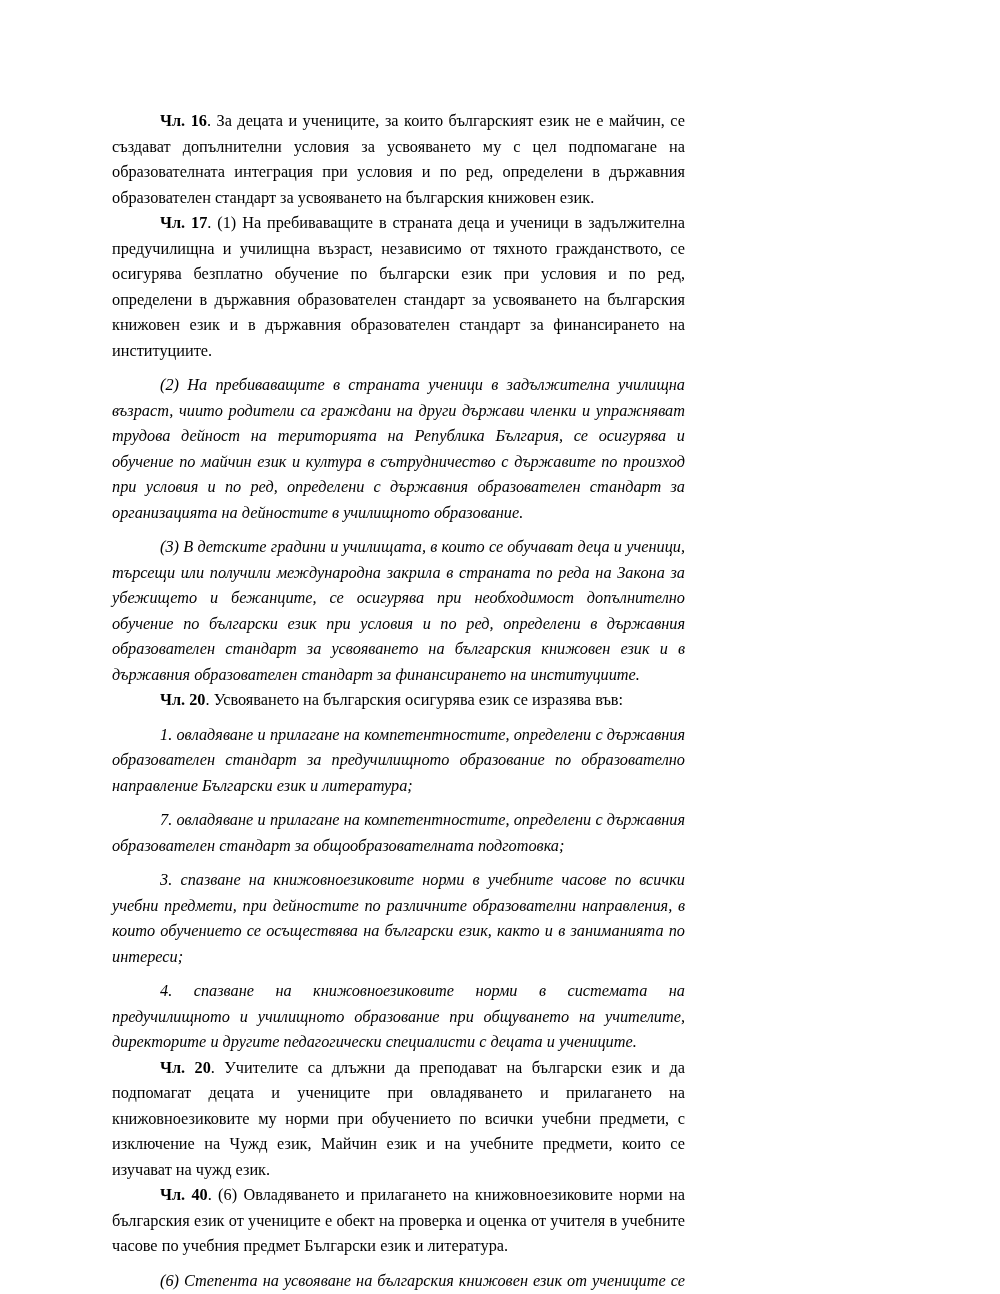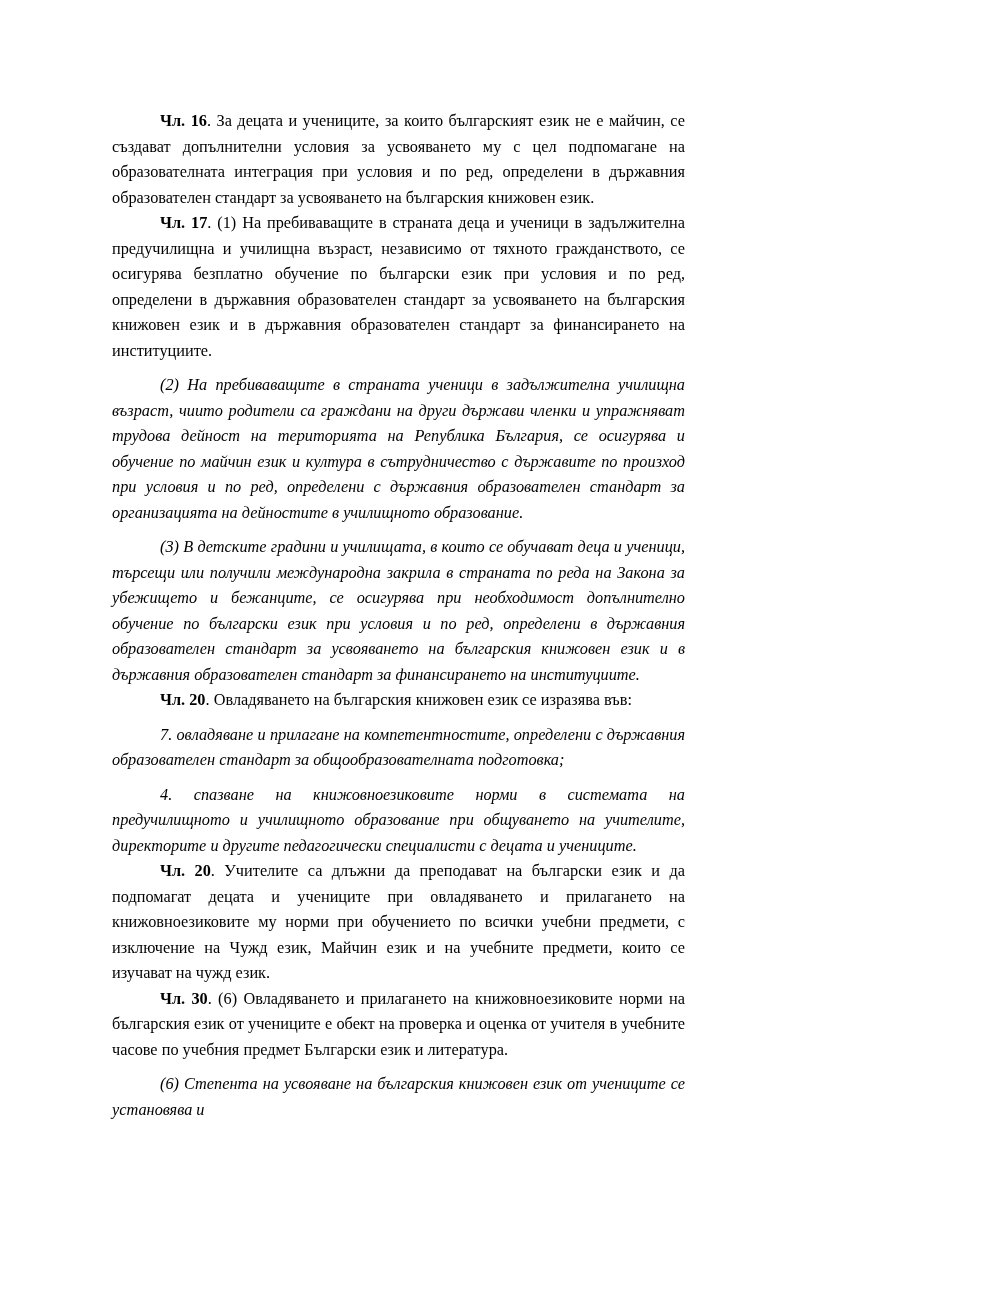--- a/index.html
+++ b/index.html
@@ -47,28 +47,30 @@
   <div class="doc-body">
 
     <p class="para"><span class="artnum">Чл. 16</span><span>. За децата и учениците, за които българският език не е майчин, се създават допълнителни условия за усвояването му с цел подпомагане на образователната интеграция при условия и по ред, определени в държавния образователен стандарт за усвояването на българския книжовен език.</span></p>
 
     <p class="para"><span class="artnum">Чл. 17</span><span>. (1) На пребиваващите в страната деца и ученици в задължителна предучилищна и училищна възраст, независимо от тяхното гражданството, се осигурява безплатно обучение по български език при условия и по ред, определени в държавния образователен стандарт за усвояването на българския книжовен език и в държавния образователен стандарт за финансирането на институциите.</span></p>
 
     <p class="para gap"><span>(2) На пребиваващите в страната ученици в задължителна училищна възраст, чиито родители са граждани на други държави членки и упражняват трудова дейност на територията на Република България, се осигурява и обучение по майчин език и култура в сътрудничество с държавите по произход при условия и по ред, определени с държавния образователен стандарт за организацията на дейностите в училищното образование.</span></p>
 
     <p class="para gap"><span>(3) В детските градини и училищата, в които се обучават деца и ученици, търсещи или получили международна закрила в страната по реда на Закона за убежището и бежанците, се осигурява при необходимост допълнително обучение по български език при условия и по ред, определени в държавния образователен стандарт за усвояването на българския книжовен език и в държавния образователен стандарт за финансирането на институциите.</span></p>
 
-    <p class="para"><span class="artnum">Чл. 20</span><span>. Овладяването на българския книжовен език се изразява във:</span></p>
+    <p class="para"><span class="artnum">Чл. 20</span><span>. Усвояването на българския осигурява език се изразява във:</span></p>
 
+    <p class="para gap"><span>1. овладяване и прилагане на компетентностите, определени с държавния образователен стандарт за предучилищното образование по образователно направление Български език и литература;</span></p>
 
     <p class="para gap"><span>7. овладяване и прилагане на компетентностите, определени с държавния образователен стандарт за общообразователната подготовка;</span></p>
 
+    <p class="para gap"><span>3. спазване на книжовноезиковите норми в учебните часове по всички учебни предмети, при дейностите по различните образователни направления, в които обучението се осъществява на български език, както и в заниманията по интереси;</span></p>
 
     <p class="para gap"><span>4. спазване на книжовноезиковите норми в системата на предучилищното и училищното образование при общуването на учителите, директорите и другите педагогически специалисти с децата и учениците.</span></p>
 
     <p class="para"><span class="artnum">Чл. 20</span><span>. Учителите са длъжни да преподават на български език и да подпомагат децата и учениците при овладяването и прилагането на книжовноезиковите му норми при обучението по всички учебни предмети, с изключение на Чужд език, Майчин език и на учебните предмети, които се изучават на чужд език.</span></p>
 
-    <p class="para"><span class="artnum">Чл. 30</span><span>. (6) Овладяването и прилагането на книжовноезиковите норми на българския език от учениците е обект на проверка и оценка от учителя в учебните часове по учебния предмет Български език и литература.</span></p>
+    <p class="para"><span class="artnum">Чл. 40</span><span>. (6) Овладяването и прилагането на книжовноезиковите норми на българския език от учениците е обект на проверка и оценка от учителя в учебните часове по учебния предмет Български език и литература.</span></p>
 
     <p class="para gap"><span>(6) Степента на усвояване на българския книжовен език от учениците се установява и</span></p>
 
   </div>
 </div>
 
 </body></html>

